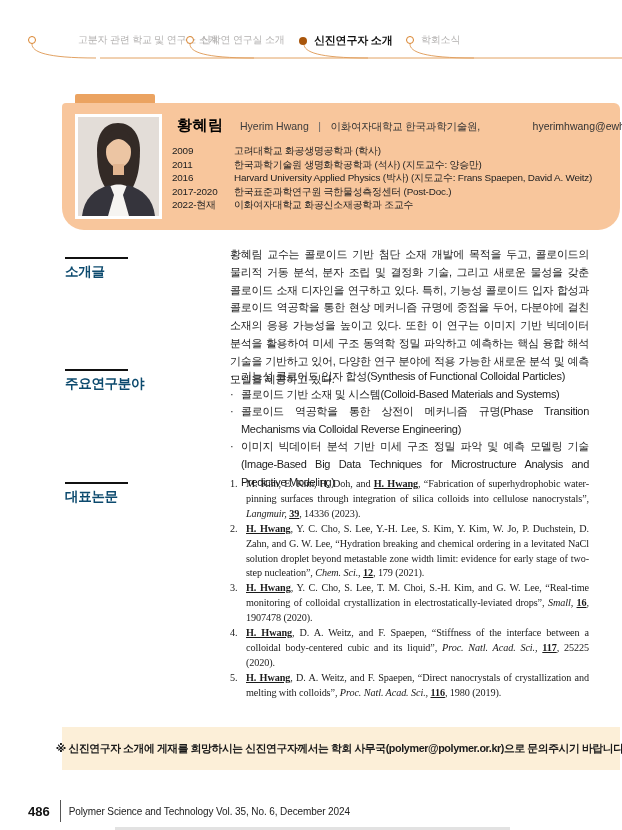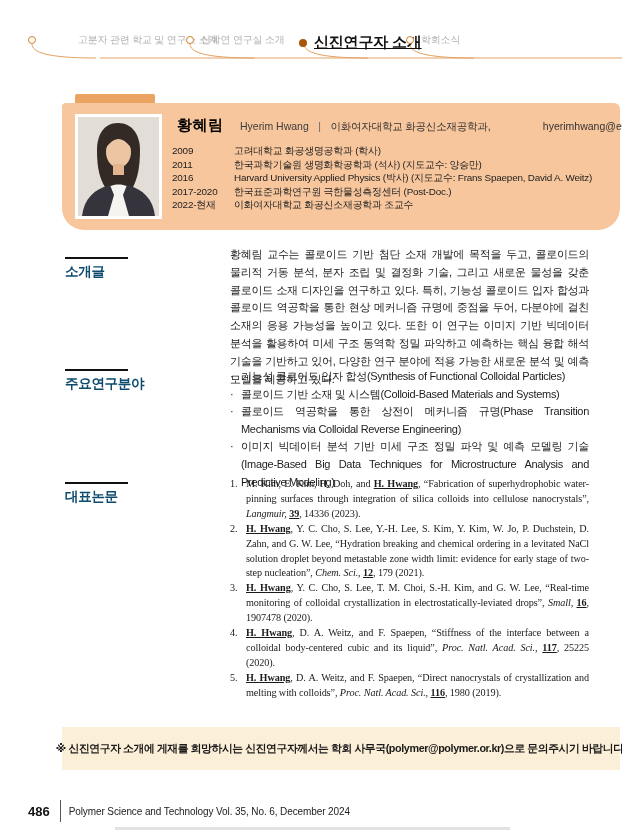--- a/index.html
+++ b/index.html
@@ -8,21 +8,21 @@
     font-family:"Liberation Sans","DejaVu Sans",sans-serif;color:#1a1a1a;
   }
   
   .connector{position:absolute;left:0;top:26px;}
   .nav-item{position:absolute;top:33px;display:flex;align-items:center;gap:7px;cursor:pointer;}
   .nav-item .dot{
     width:6px;height:6px;border:1.5px solid #d9822b;border-radius:50%;background:#fff;box-sizing:content-box;
   }
   .nav-item.active .dot{width:8px;height:8px;border:none;background:#a9560b;}
   .nav-label{font-size:10px;color:#b3b1b0;letter-spacing:-0.2px;white-space:nowrap;}
-  .nav-item.active .nav-label{color:#111;font-weight:bold;font-size:15px;text-decoration:underline;}
+  .nav-item.active .nav-label{color:#111;font-weight:bold;font-size:11px;}
   .nav-item:nth-of-type(1){left:28px;gap:42px;}
   .nav-item:nth-of-type(2){left:186px;}
   .nav-item:nth-of-type(3){left:299px;}
   .nav-item:nth-of-type(4){left:406px;}
   
   .card-tab{position:absolute;left:75px;top:94px;width:80px;height:10px;background:#eba361;border-radius:2px 2px 0 0;}
   .card{position:absolute;left:62px;top:103px;width:558px;height:127px;background:#f8c69c;border-radius:4px 6px 22px 22px;}
   .photo{position:absolute;left:13px;top:11px;width:87px;height:105px;background:#fff;padding:3px;box-sizing:border-box;}
   .photo svg{display:block;width:81px;height:99px;}
   .nameline{position:absolute;left:115px;top:13px;width:435px;white-space:nowrap;}
@@ -112,21 +112,21 @@
         <rect x="35" y="47" width="11" height="11" fill="#e2b590"></rect>
         <path d="M28 99 L28 72 C33 66 48 66 53 72 L53 99 Z" fill="#f6f4f1"></path>
         <path d="M4 99 C6 82 16 72 32 68 L36 78 L30 99 Z" fill="#35343c"></path>
         <path d="M77 99 C75 82 65 72 49 68 L45 78 L51 99 Z" fill="#35343c"></path>
       </svg>
     </div>
     <div class="nameline">
       <span class="name-ko">황혜림</span>
       <span class="name-en">Hyerim Hwang</span>
       <span class="sep">|</span>
-      <span class="affil">이화여자대학교 화공신소재공학과,</span>
+      <span class="affil">이화여자대학교 한국과학기술원,</span>
       <span class="email">hyerimhwang@ewha.ac.kr</span>
     </div>
     <div class="timeline">
 
         <div class="tl-row">
           <span class="tl-year">2009</span>
           <span class="tl-desc">고려대학교 화공생명공학과 (학사)</span>
         </div>
 
         <div class="tl-row">

